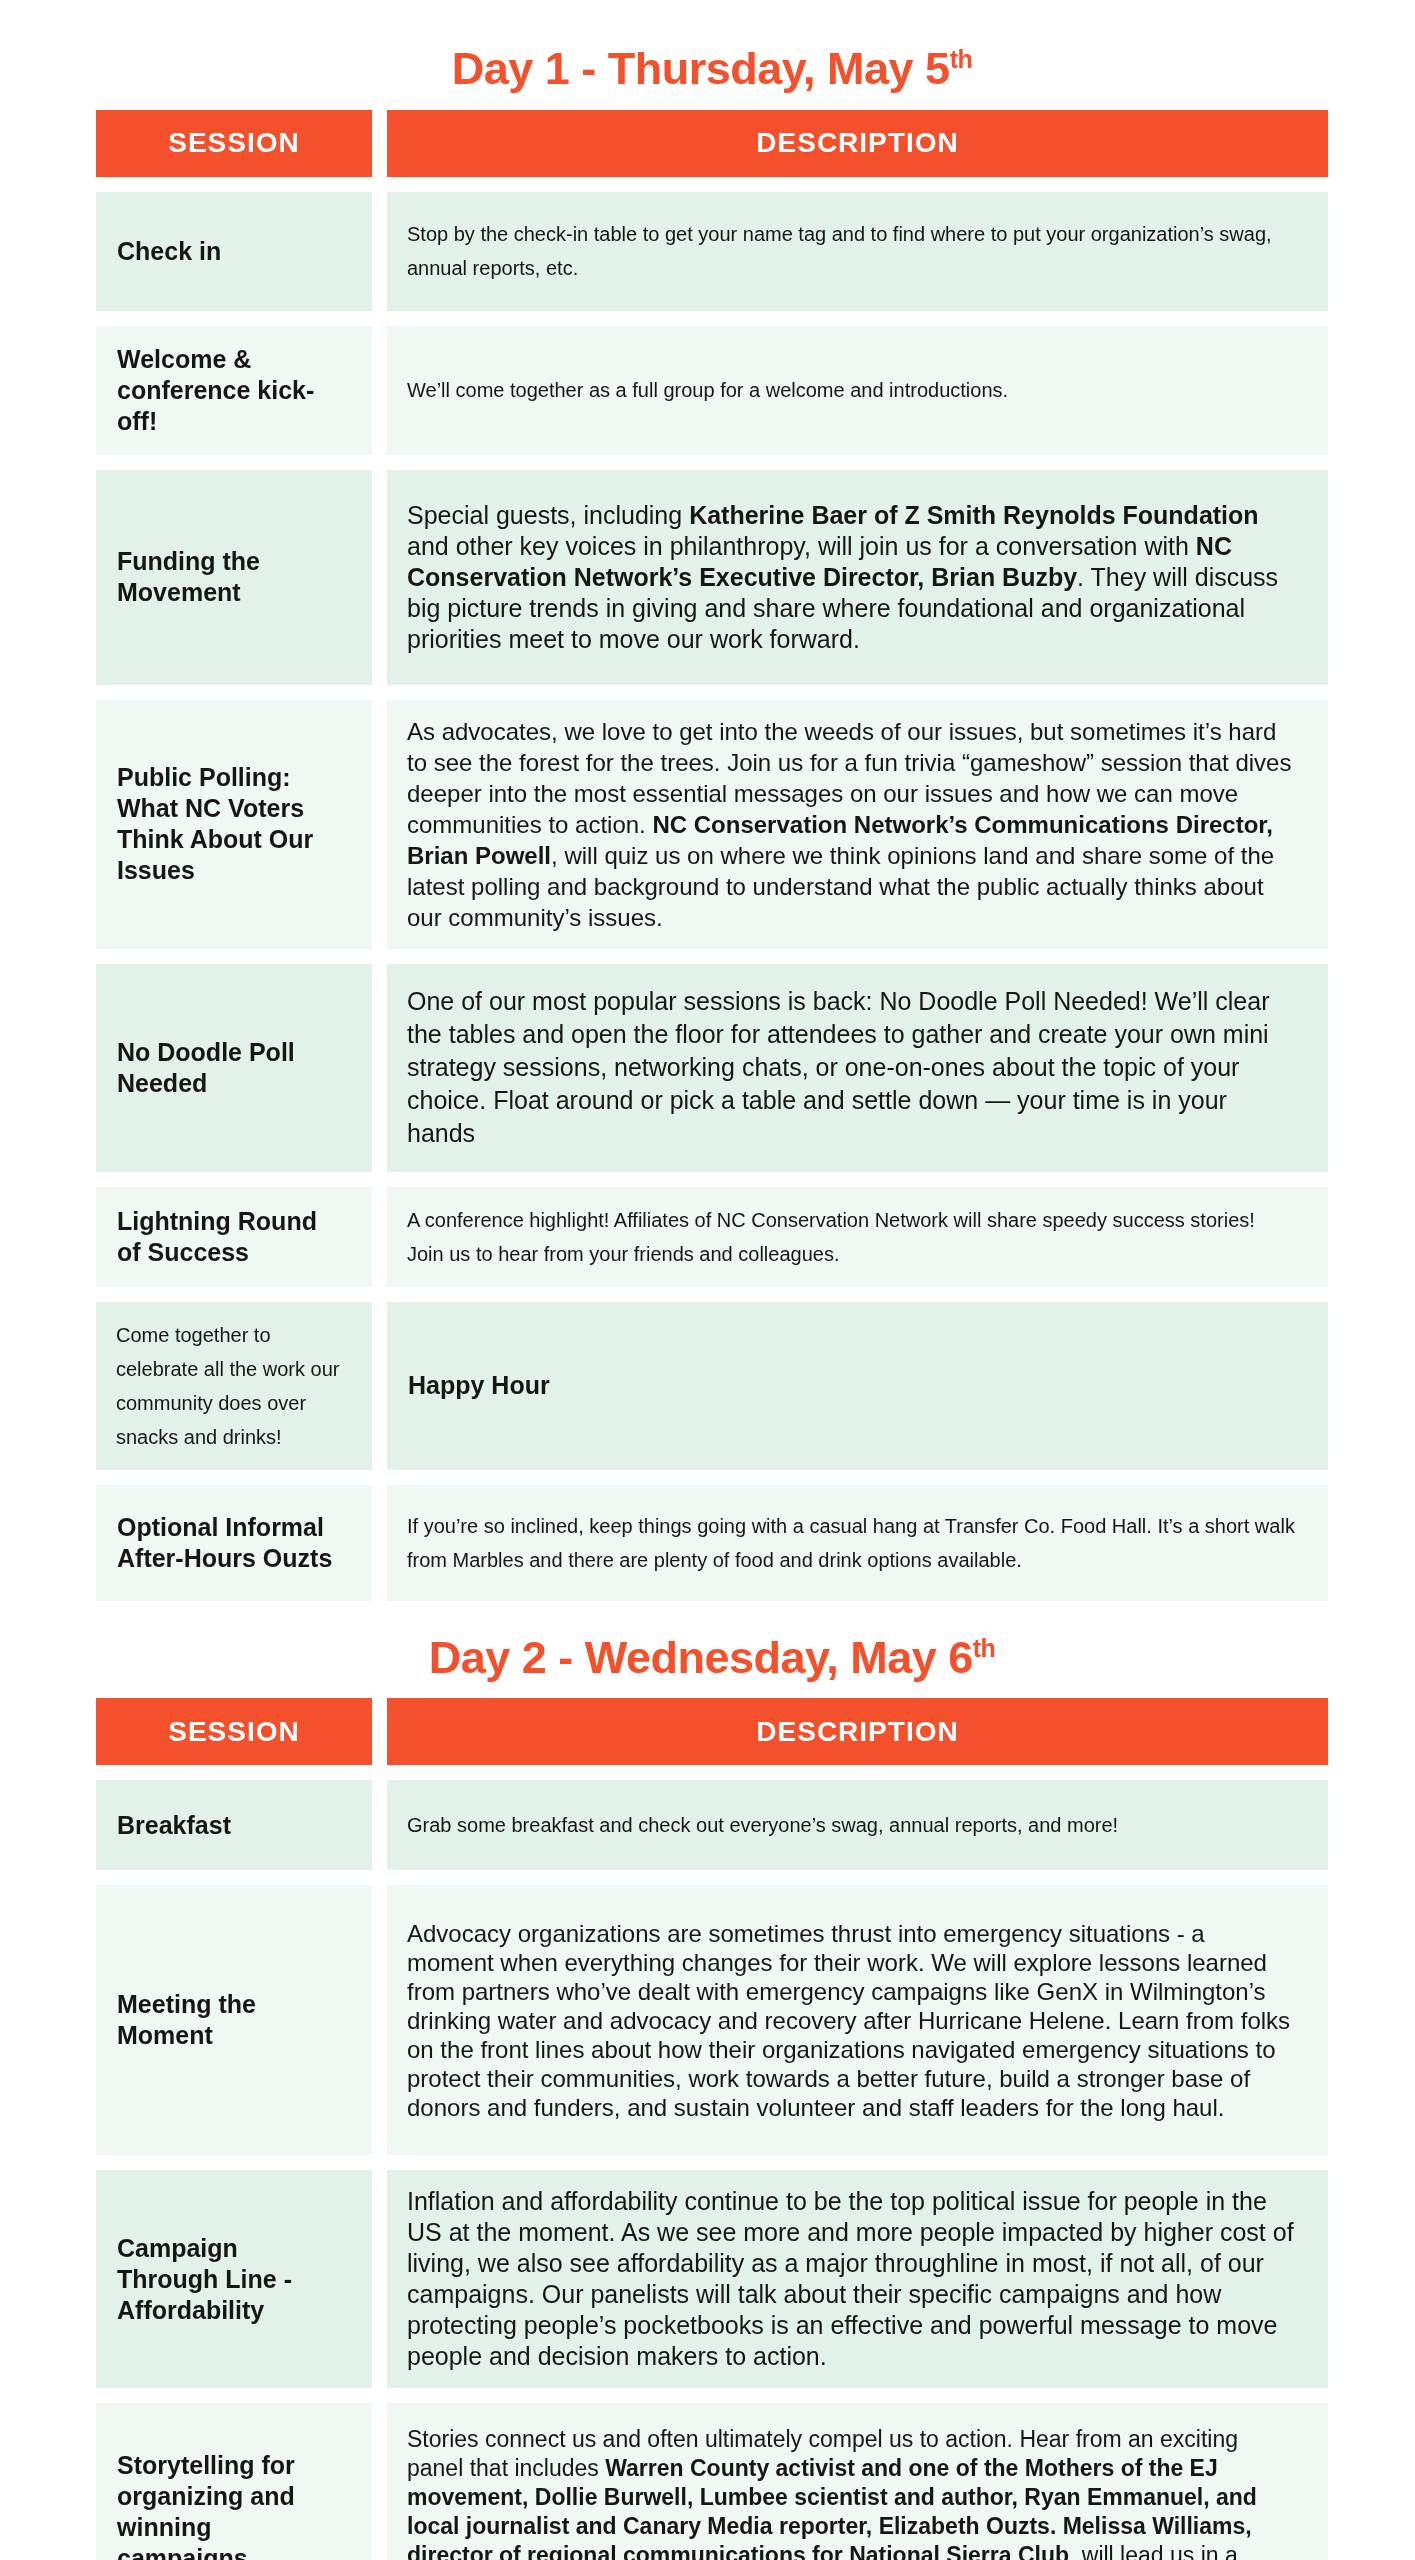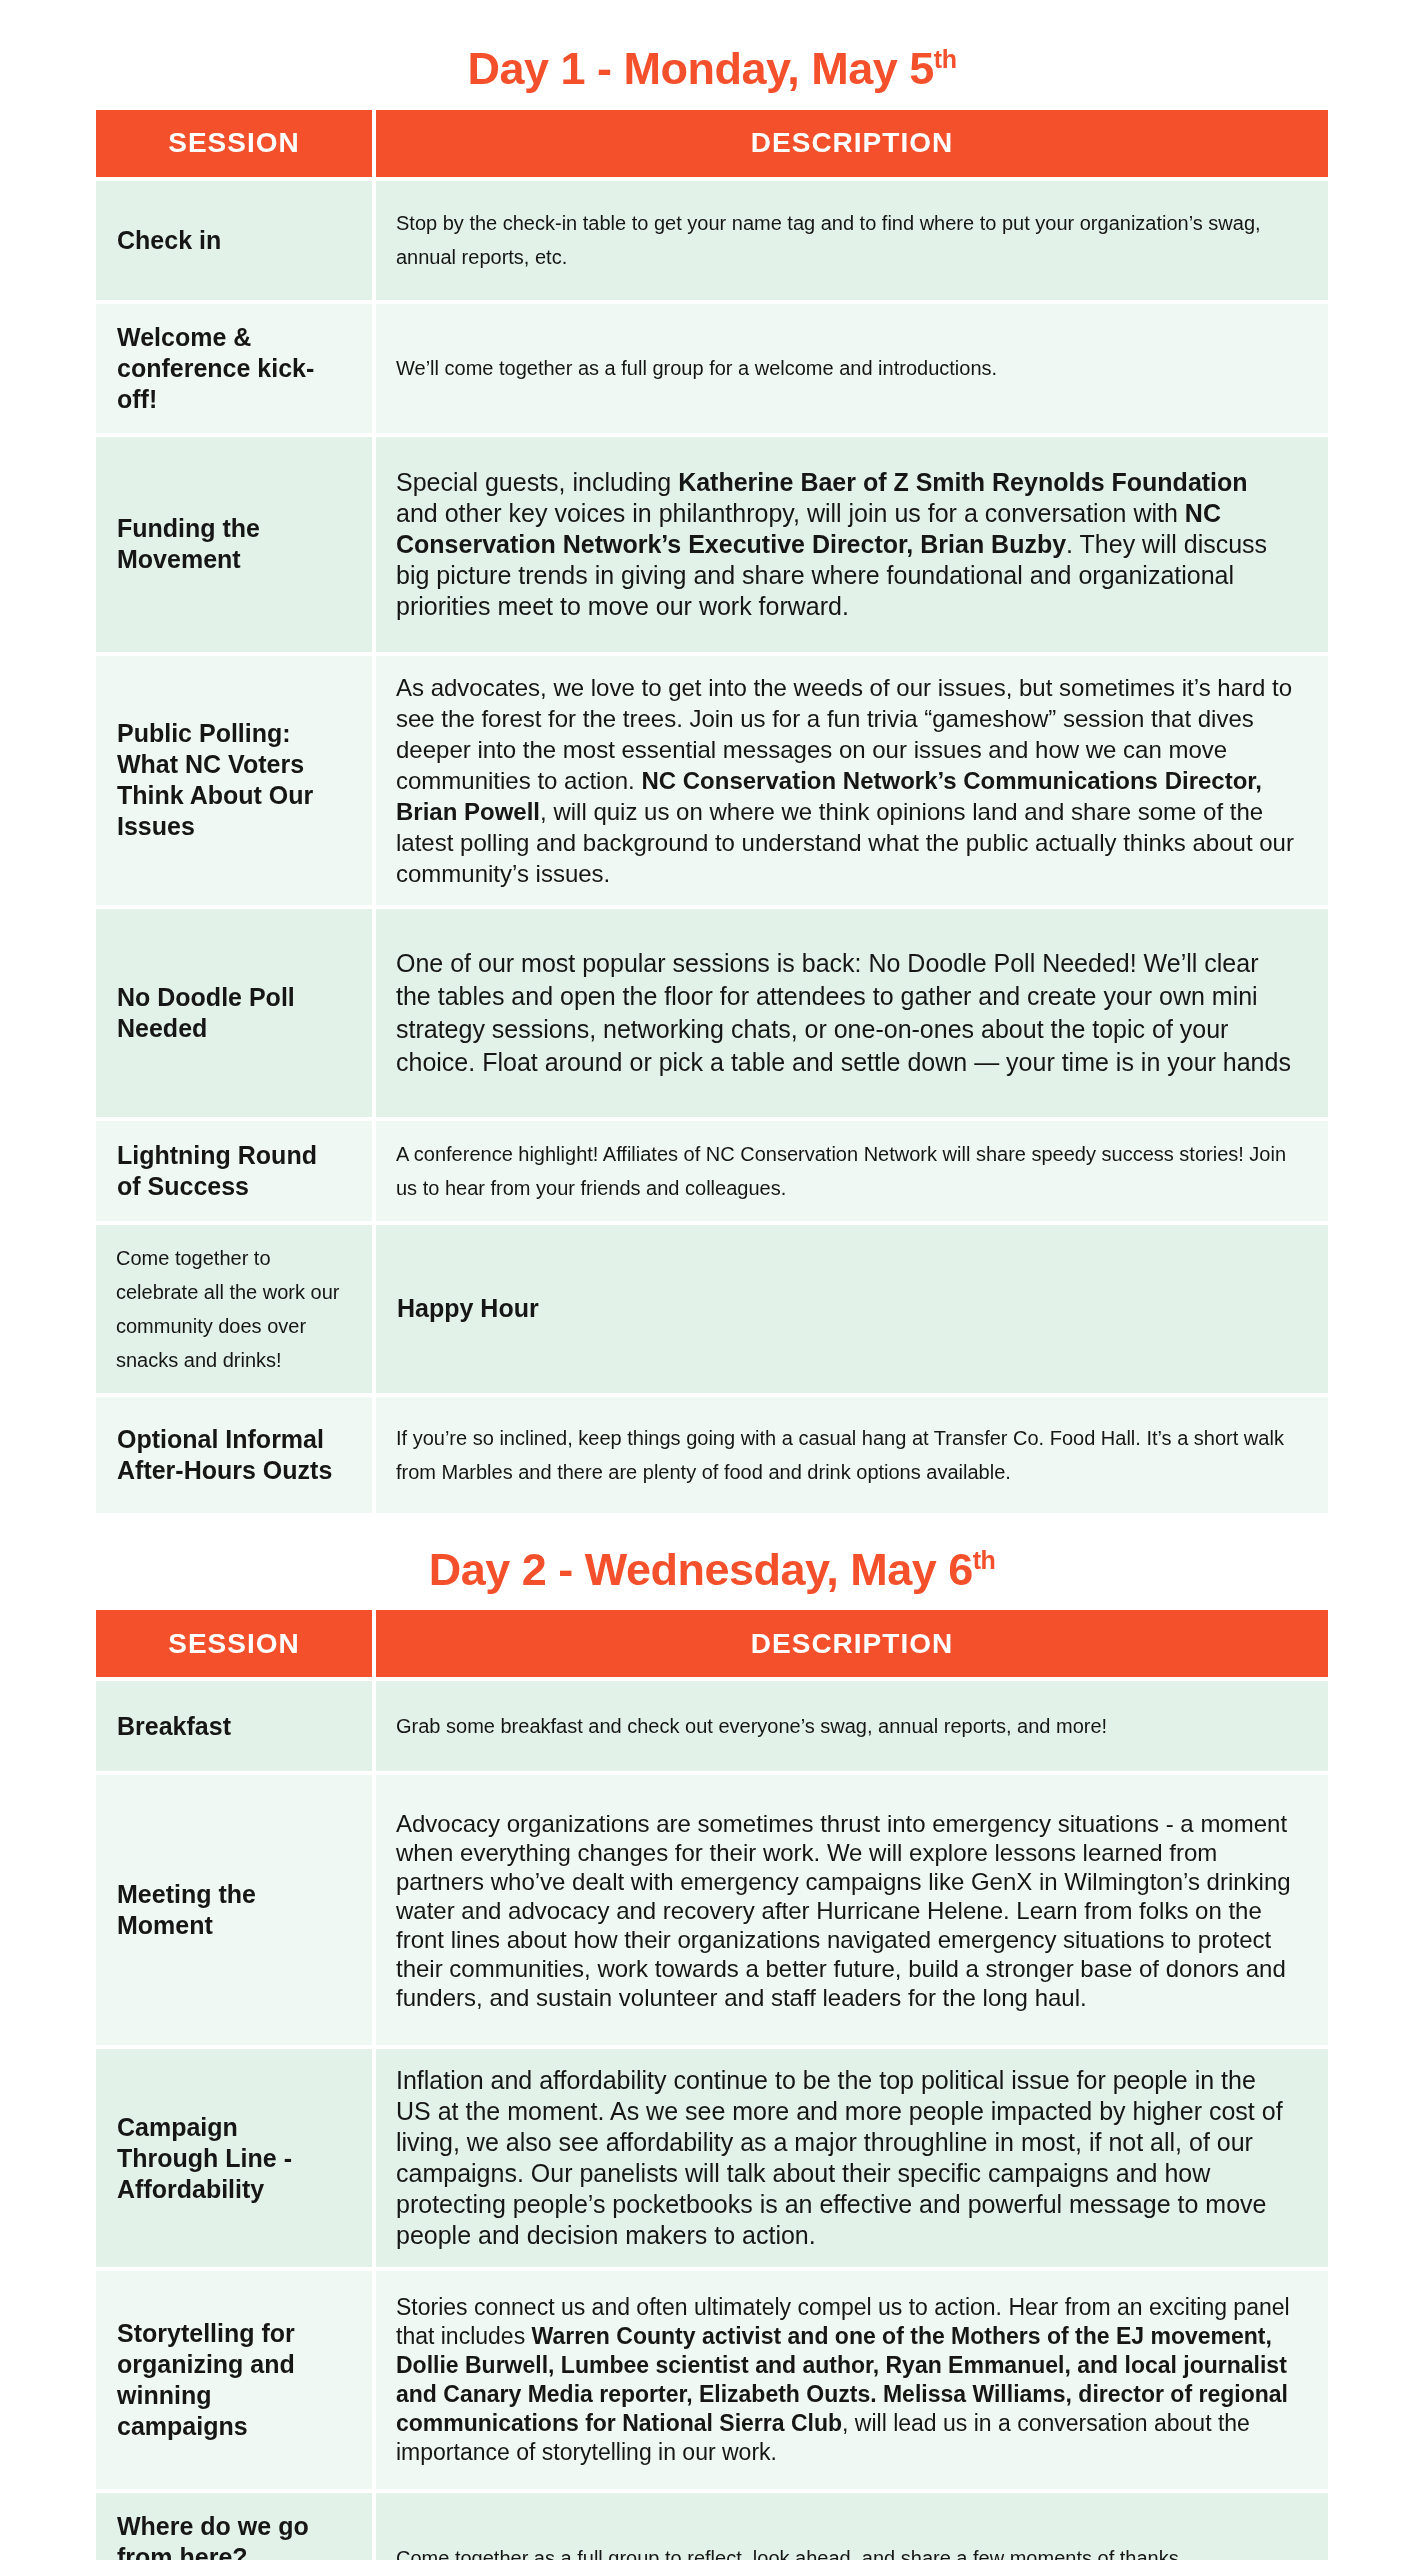--- a/index.html
+++ b/index.html
@@ -20,21 +20,21 @@
     width:1232px;margin:0 0 16px 96px;
     text-align:center;color:var(--orange);
     font-size:45px;font-weight:800;letter-spacing:-0.5px;
     line-height:1.1;
   }
   .day-title sup{font-size:25px;font-weight:800;vertical-align:super;line-height:0;}
   .day-title.second{margin-top:32px;}
   .sched-table{
     width:1232px;margin-left:96px;
     display:grid;grid-template-columns:276px 1fr;
-    gap:4px;background:#ffffff;
+    gap:15px;background:#ffffff;
   }
   .header-cell{
     background:var(--orange);color:#ffffff;
     height:67px;display:flex;align-items:center;justify-content:center;
     font-size:28px;font-weight:700;letter-spacing:1px;
   }
   .cell{display:flex;align-items:center;}
   .cell.dark{background:var(--row-dark);}
   .cell.light{background:var(--row-light);}
   .session-cell{padding:18px 28px 18px 21px;}
@@ -64,21 +64,21 @@
   .r-no-doodle-poll .desc-text{font-size:25px;line-height:33px}
   .r-meeting-the-moment .desc-text{font-size:24px;line-height:29px}
   .r-campaign-through-line .desc-text{font-size:25px;line-height:31px}
   .r-storytelling .desc-text{font-size:23px;line-height:29px}
 </style>
 </head>
 <body>
 
 <div class="page">
 
-  <h1 class="day-title"><span>Day 1 - Monday, May 5</span><sup>th</sup></h1>
+  <h1 class="day-title"><span>Day 1 - Thursday, May 5</span><sup>th</sup></h1>
 
   <section class="sched-table" id="day1-table">
     <div class="header-cell">SESSION</div>
     <div class="header-cell">DESCRIPTION</div>
   <div class="cell session-cell r-check-in dark">
         <div class="session-text">Check in</div>
       </div>
       <div class="cell desc-cell r-check-in dark">
         <div class="desc-text"><span>Stop by the check-in table to get your name tag and to find where to put your organization’s swag, annual reports, etc.</span></div>
       </div>

